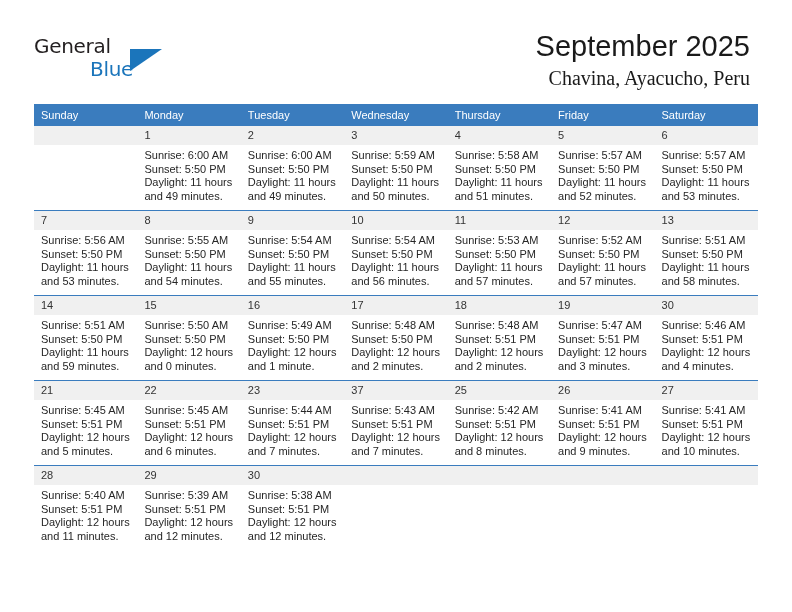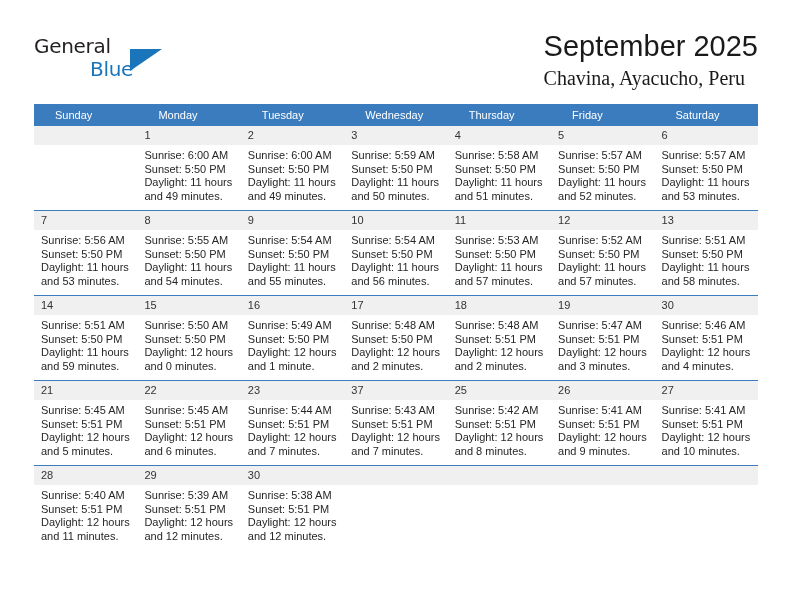--- a/index.html
+++ b/index.html
@@ -62,23 +62,23 @@
     left: 96px;
     top: 15px;
     width: 0;
     height: 0;
     border-left: 32px solid #1b75bb;
     border-bottom: 22px solid transparent;
   }
 
   .title-block {
     position: absolute;
-    right: 34px;
+    right: 42px;
     top: 28px;
-    text-align: left;
+    text-align: right;
   }
   .cal-title {
     font-size: 29px;
     font-weight: 400;
     color: #1a1a1a;
     line-height: 36px;
     font-family: "Liberation Sans", sans-serif;
     white-space: nowrap;
   }
   .cal-subtitle {
@@ -99,21 +99,21 @@
     width: 724px;
     border-collapse: collapse;
     table-layout: fixed;
   }
   .calendar th {
     background: #3a7cbe;
     color: #ffffff;
     font-size: 11px;
     font-weight: 400;
     text-align: left;
-    padding: 4px 0 4px 21px;
+    padding: 4px 0 4px 7px;
     height: 13px;
     font-family: "Liberation Sans", sans-serif;
     border: none;
   }
   .calendar td {
     width: 103.4px;
     vertical-align: top;
     padding: 0;
     border: none;
     background: #ffffff;

